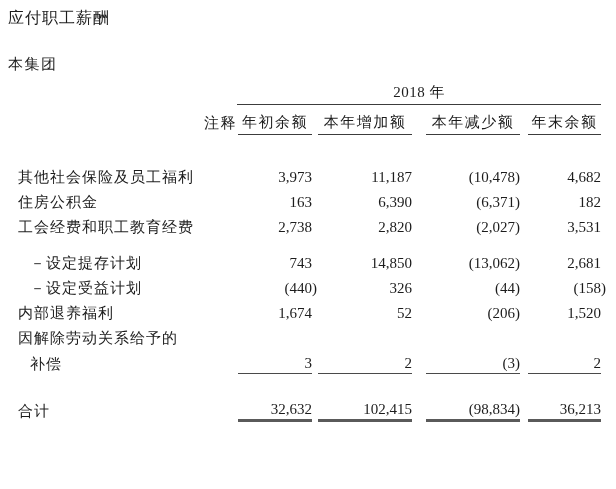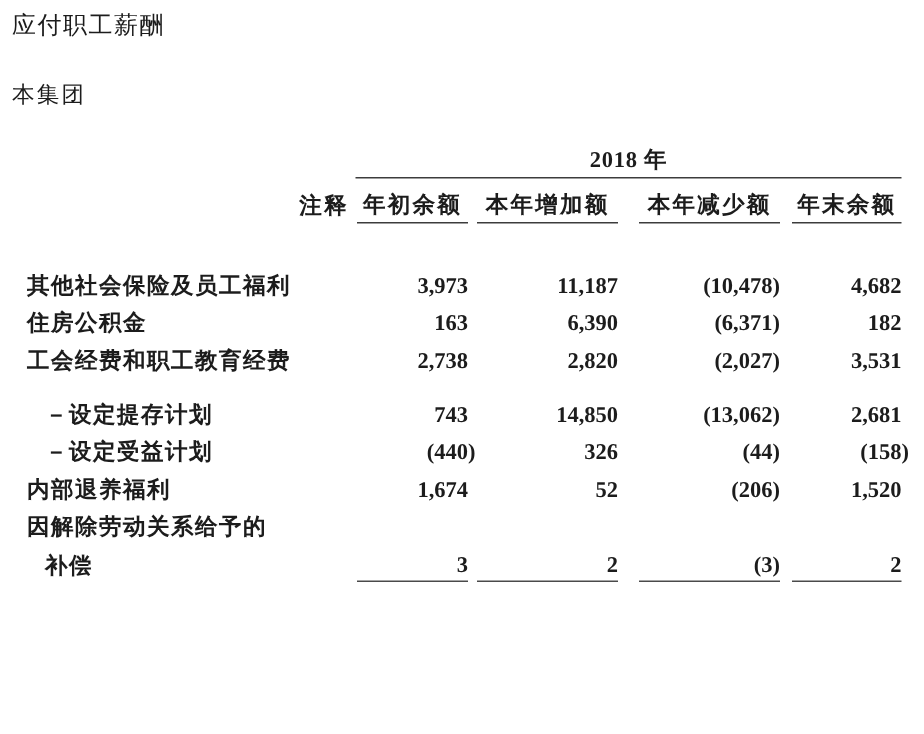--- a/index.html
+++ b/index.html
@@ -13,38 +13,37 @@
   .title {
     font-size: 16px; font-weight: normal; letter-spacing: 1px;
     line-height: 18px; height: 18px;
   }
   .subtitle {
     font-size: 15px; letter-spacing: 1.5px;
     margin-top: 28px; line-height: 18px; height: 18px;
   }
 
   table.comp {
-    margin-top: 20px;
+    margin-top: 6px;
     border-collapse: collapse; table-layout: fixed;
     width: 593px;
     font-size: 15px;
-    font-weight: bold;
   }
   td { padding: 0; vertical-align: bottom; overflow: visible; white-space: nowrap; }
 
   tr.year-row td { height: 23px; }
   td.year-cell {
     text-align: center; padding-bottom: 2px;
     border-bottom: 1px solid #3c3c3c;
     letter-spacing: 0.5px;
   }
 
   tr.head-row td { height: 27px; padding-bottom: 2px; }
   td.h { text-align: center; letter-spacing: 1.5px; border-bottom: 1px solid #3c3c3c; }
-  td.note-h { text-align: center; letter-spacing: 1.5px; }
+  td.note-h { text-align: right; letter-spacing: 1.5px; }
 
   tr.sp-head td { height: 27px; }
   tr.sp-mid td  { height: 11px; }
   tr.sp-bot td  { height: 19px; }
 
   tr.data-row td { height: 25px; line-height: 20px; }
   td.lbl { text-align: left; padding-left: 10px; letter-spacing: 1px; }
   td.lbl.indent { padding-left: 22px; }
   td.note { text-align: center; }
   td.num { text-align: right; }
@@ -207,16 +206,28 @@
           <td></td>
       <td class="num u">(3)</td>
           <td></td>
       <td class="num u">2</td>
     </tr>
 
     <tr class="sp-bot">
           <td colspan="10"></td>
         </tr>
 
+    <tr class="total-row">
+      <td class="lbl">合计</td>
+      <td class="note"></td>
+          <td></td>
+      <td class="num uu">32,632</td>
+          <td></td>
+      <td class="num uu">102,415</td>
+          <td></td>
+      <td class="num uu">(98,834)</td>
+          <td></td>
+      <td class="num uu">36,213</td>
+    </tr>
 
   </tbody>
     </table>
 </div>
 
 </body></html>

